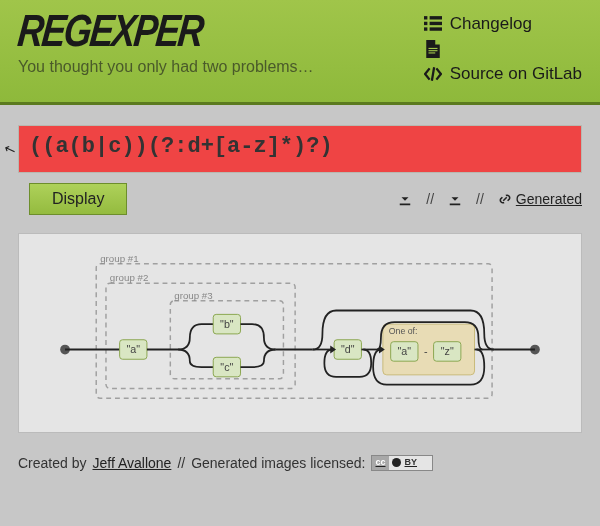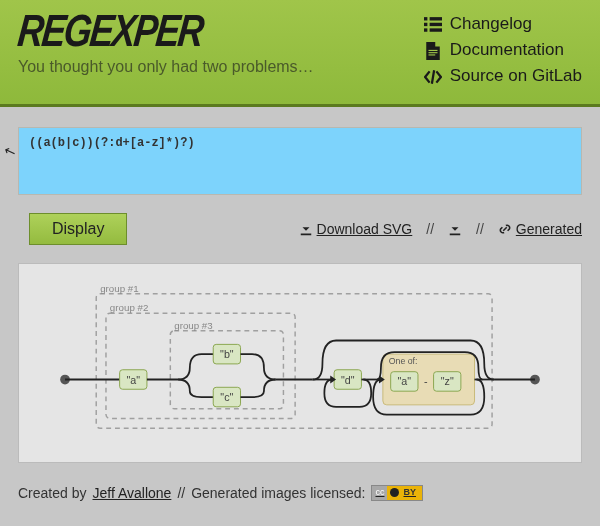--- a/index.html
+++ b/index.html
@@ -27,53 +27,53 @@
     transform: skewX(-6deg) scaleY(1.25);
     color: #1a1a1a;
     margin-bottom: 6px;
   }
   .tagline {
     color: #4a5a2a;
     font-size: 16px;
   }
   .nav { display: flex; flex-direction: column; gap: 6px; padding-top: 4px; }
   .nav-item {
-    display: flex; align-items: flex-end; gap: 8px;
+    display: flex; align-items: center; gap: 8px;
     color: #1a1a1a; text-decoration: none; font-size: 17px;
     cursor: pointer;
   }
   .nav-item svg { width: 18px; height: 18px; fill: #1a1a1a; }
 
   .main { padding: 20px 18px 8px 18px; }
 
   .regex-input {
     width: 100%;
-    background: #7dd3fc;
+    background: #ef4444;
     border: 1px solid #b8b8b0;
     padding: 8px 10px;
     font-family: "Courier New", monospace;
-    font-size: 12px;
+    font-size: 22px;
     font-weight: bold;
     color: #333;
-    height: 68px;
+    height: 48px;
     resize: none;
   }
   .cursor-ptr {
     position: absolute;
     margin-left: -14px;
     margin-top: 16px;
     font-size: 14px;
     color: #222;
     transform: rotate(-20deg);
   }
 
   .toolbar {
     display: flex;
     align-items: center;
-    margin-top: 14px;
+    margin-top: 6px;
     gap: 14px;
     padding-left: 11px;
   }
   .btn-display {
     background: linear-gradient(#aed15a, #94bb3f);
     border: 1px solid #6d8e2c;
     padding: 6px 22px;
     font-size: 16px;
     color: #222;
     cursor: pointer;
@@ -119,23 +119,23 @@
     gap: 6px;
   }
   .footer a { color: #222; text-decoration: underline; }
   .cc-badge {
     display: inline-flex;
     border: 1px solid #888;
     font-size: 9px;
     height: 16px;
     background: #fff;
   }
-  .cc-badge .cc { background: #a8a8a8; color: #fff; padding: 1px 3px; font-weight: normal; }
+  .cc-badge .cc { background: #a8a8a8; color: #fff; padding: 1px 3px; font-weight: bold; }
   .cc-badge .by {
-    background: #eab308; color: #333; padding: 1px 6px 1px 16px;
+    background: #e5e5e5; color: #333; padding: 1px 15px 1px 16px;
     position: relative; font-weight: bold;
   }
   .cc-badge .by::before {
     content: ""; position: absolute; left: 3px; top: 2px;
     width: 9px; height: 9px; border-radius: 50%; background: #222;
   }
 </style>
 </head>
 <body>
 
@@ -156,21 +156,20 @@
         </svg>
       <span>Changelog</span>
     </a>
     <a class="nav-item">
       <svg viewBox="0 0 16 16">
           <path d="M2 0h8l4 4v12H2V0zm8 0v4h4"></path>
           <rect x="4" y="7" width="8" height="1" fill="#a0c54a"></rect>
           <rect x="4" y="9" width="8" height="1" fill="#a0c54a"></rect>
           <rect x="4" y="11" width="6" height="1" fill="#a0c54a"></rect>
         </svg>
-      <span>Documentation</span>
     </a>
     <a class="nav-item">
       <svg viewBox="0 0 16 16">
           <path d="M5 3L1 8l4 5M11 3l4 5-4 5M9 2L7 14" fill="none" stroke="#1a1a1a" stroke-width="2"></path>
         </svg>
       <span>Source on GitLab</span>
     </a>
   </div>
 </div>
 
@@ -178,21 +177,20 @@
   <span class="cursor-ptr">↖</span>
   <textarea class="regex-input" spellcheck="false" style="">((a(b|c))(?:d+[a-z]*)?)</textarea>
 
   <div class="toolbar">
     <button class="btn-display">Display</button>
     <span class="toolbar-spacer"></span>
     <a class="tool-link">
       <svg viewBox="0 0 16 16">
           <path d="M8 1v9M4 6l4 4 4-4M2 13h12v2H2z"></path>
         </svg>
-      <span>Download SVG</span>
     </a>
     <span class="sep">//</span>
     <a class="tool-link">
       <svg viewBox="0 0 16 16">
           <path d="M8 1v9M4 6l4 4 4-4M2 13h12v2H2z"></path>
         </svg>
     </a>
     <span class="sep">//</span>
     <a class="tool-link">
       <svg viewBox="0 0 16 16">

